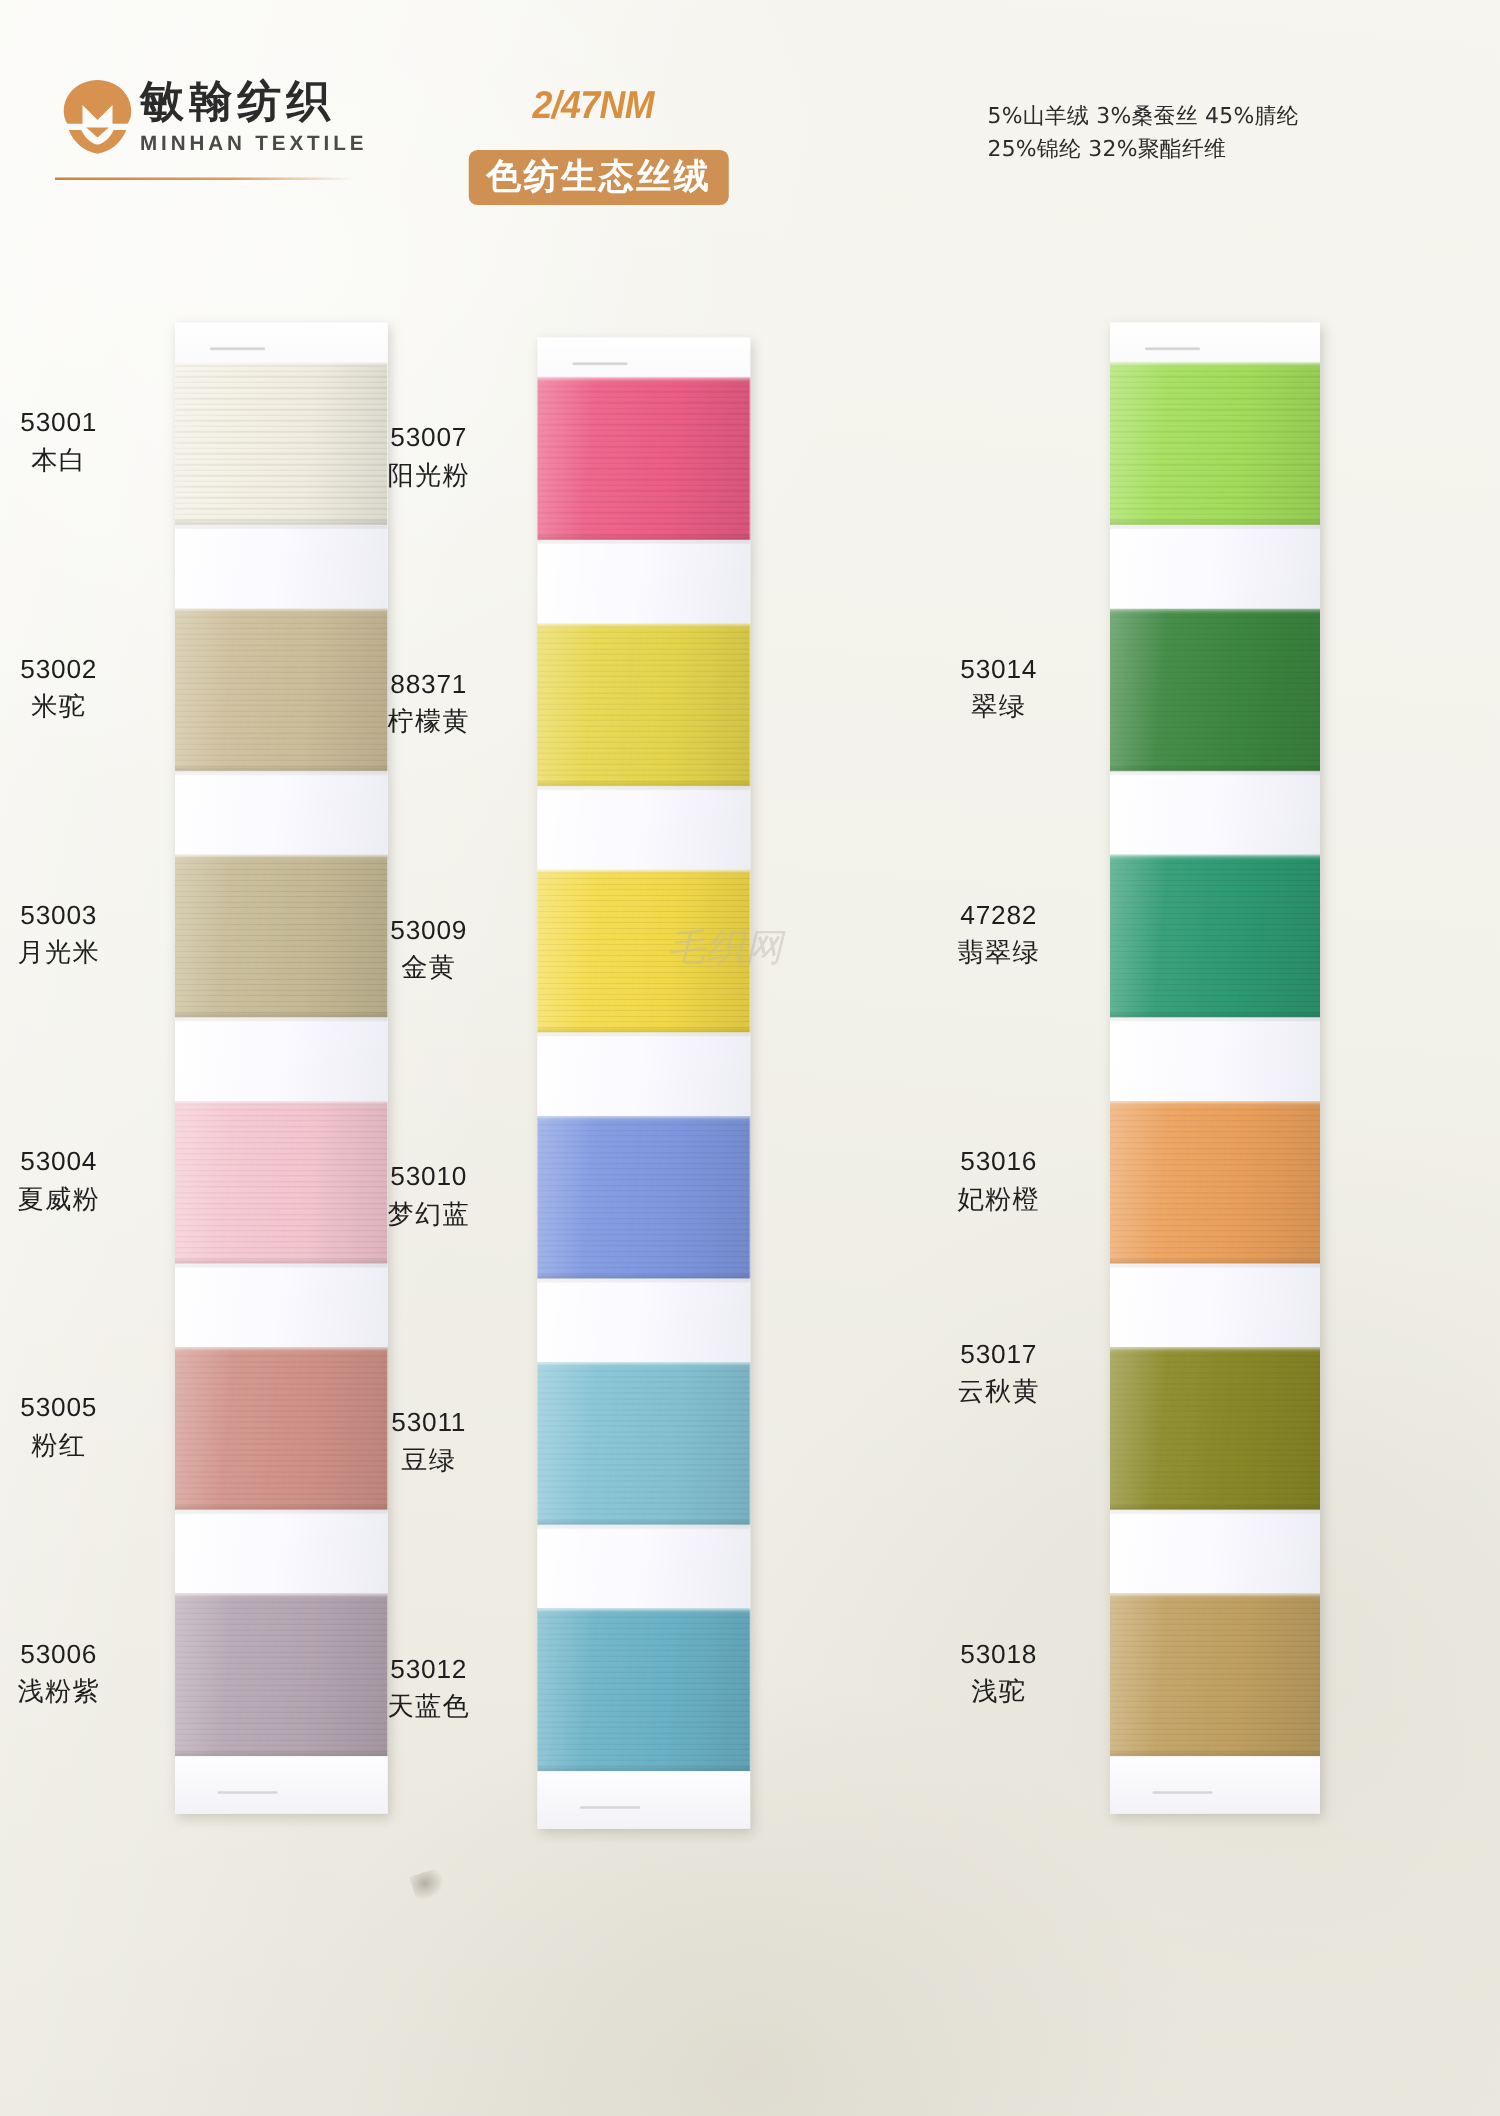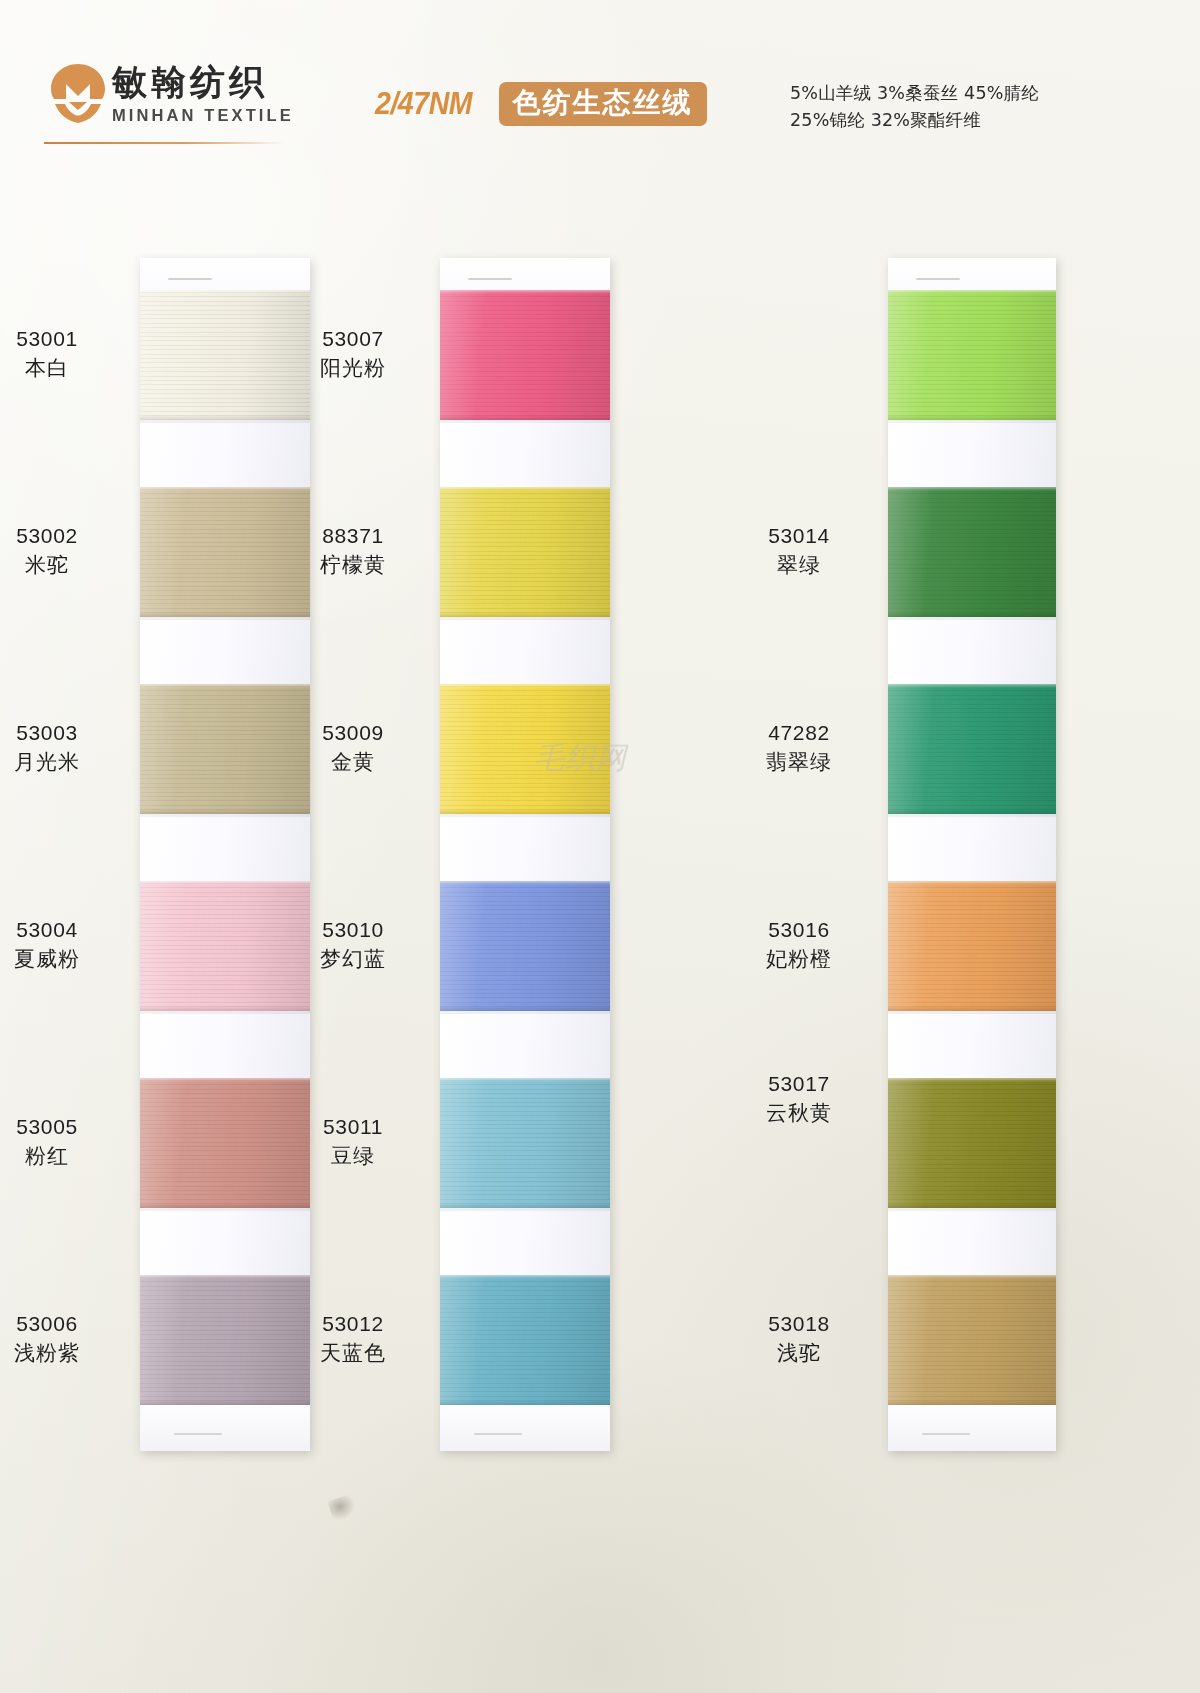--- a/index.html
+++ b/index.html
@@ -83,24 +83,25 @@
     left: 44px;
     top: 142px;
     width: 240px;
     height: 2px;
     background: linear-gradient(90deg, #c9833f, #d9a063 60%, rgba(217,160,99,0));
   }
 
   #spec-block {
     position: absolute;
     left: 375px;
-    top: 82px;
+    top: 66px;
     display: flex;
     align-items: center;
     gap: 18px;
+    flex-direction: column;
   }
   .count-label {
     font-size: 31px;
     font-weight: bold;
     font-style: italic;
     letter-spacing: -0.5px;
     color: #d88f3f;
     font-family: "Liberation Sans", sans-serif;
     transform: scaleX(0.92);
     transform-origin: left center;
@@ -129,21 +130,21 @@
   }
 
   
   .column {
     position: absolute;
     top: 258px;
     width: 170px;
     z-index: 3;
   }
   #col-0 { left: 140px; }
-  #col-1 { left: 440px; }
+  #col-1 { left: 430px; margin-top: 12px; }
   #col-2 { left: 888px; }
 
   
   .card-strip {
     position: relative;
     width: 170px;
     background: linear-gradient(95deg, #fefeff 0%, #f7f7fb 55%, #eceaf0 100%);
     box-shadow: 2px 3px 9px rgba(120,115,105,0.30);
     padding-top: 32px;
     padding-bottom: 46px;

